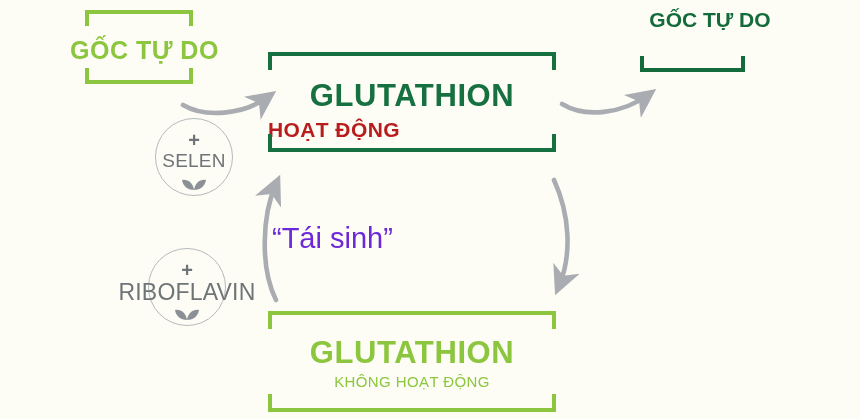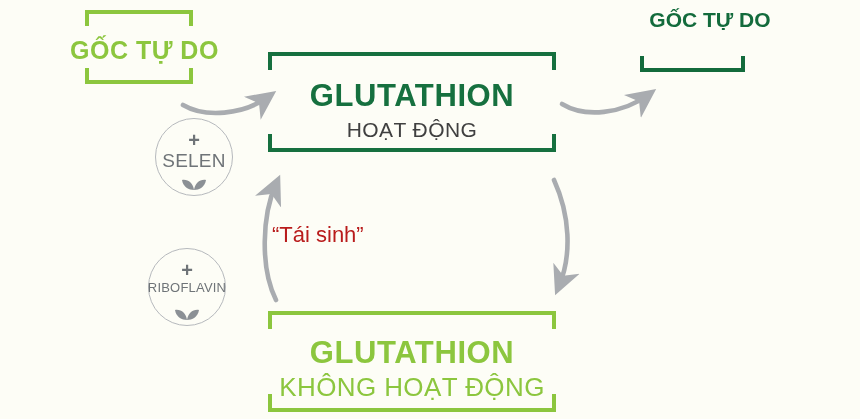--- a/index.html
+++ b/index.html
@@ -56,50 +56,50 @@
     color: #16703f;
     font-weight: bold;
     font-size: 31px;
     letter-spacing: 0.6px;
     white-space: nowrap;
     line-height: 1;
     text-align: center;
   }
   .glut-sub-dark {
     position: absolute;
-    color: #404040;
+    color: #b91c1c;
     font-size: 21px;
     letter-spacing: 0.4px;
     white-space: nowrap;
     line-height: 1;
-    text-align: center;
+    font-weight: bold;
   }
   .glut-title-light {
     position: absolute;
     color: #8cc63e;
     font-weight: bold;
     font-size: 31px;
     letter-spacing: 0.6px;
     white-space: nowrap;
     line-height: 1;
     text-align: center;
   }
   .glut-sub-light {
     position: absolute;
     color: #8cc63e;
-    font-size: 26px;
+    font-size: 15px;
     letter-spacing: 0.4px;
     white-space: nowrap;
     line-height: 1;
     text-align: center;
   }
   .regen-label {
     position: absolute;
-    color: #b91c1c;
-    font-size: 22px;
+    color: #6d28d9;
+    font-size: 29px;
     white-space: nowrap;
     line-height: 1;
   }
 
   
   .badge {
     position: absolute;
   }
   .badge .ring {
     position: absolute;
@@ -204,21 +204,21 @@
           <path d="M39 18 C 34 18, 28 15, 27 8 C 33 7, 38 11, 39 18 Z"></path>
           <path d="M39 18 C 44 18, 50 15, 51 8 C 45 7, 40 11, 39 18 Z"></path>
         </g>
       </svg>
     </div>
   </div>
 
   <div class="badge" style="left:148px; top:248px; width:78px; height:78px;">
     <div class="ring" style="width:78px; height:78px;"></div>
     <div class="plus" style="top:12px; font-size:20px;">+</div>
-    <div class="bname" style="top:33px; left:-39px; width:156px; font-size:13px; letter-spacing:0.2px;">RIBOFLAVIN</div>
+    <div class="bname" style="top:33px; left:-39px; width:156px; font-size:23px; letter-spacing:0.2px;">RIBOFLAVIN</div>
     <div class="leaf" style="top:54px;">
       <svg width="78" height="20" viewBox="0 0 78 20" aria-hidden="true">
         <g fill="#8b9095">
           <path d="M39 18 C 34 18, 28 15, 27 8 C 33 7, 38 11, 39 18 Z"></path>
           <path d="M39 18 C 44 18, 50 15, 51 8 C 45 7, 40 11, 39 18 Z"></path>
         </g>
       </svg>
     </div>
   </div>
 

